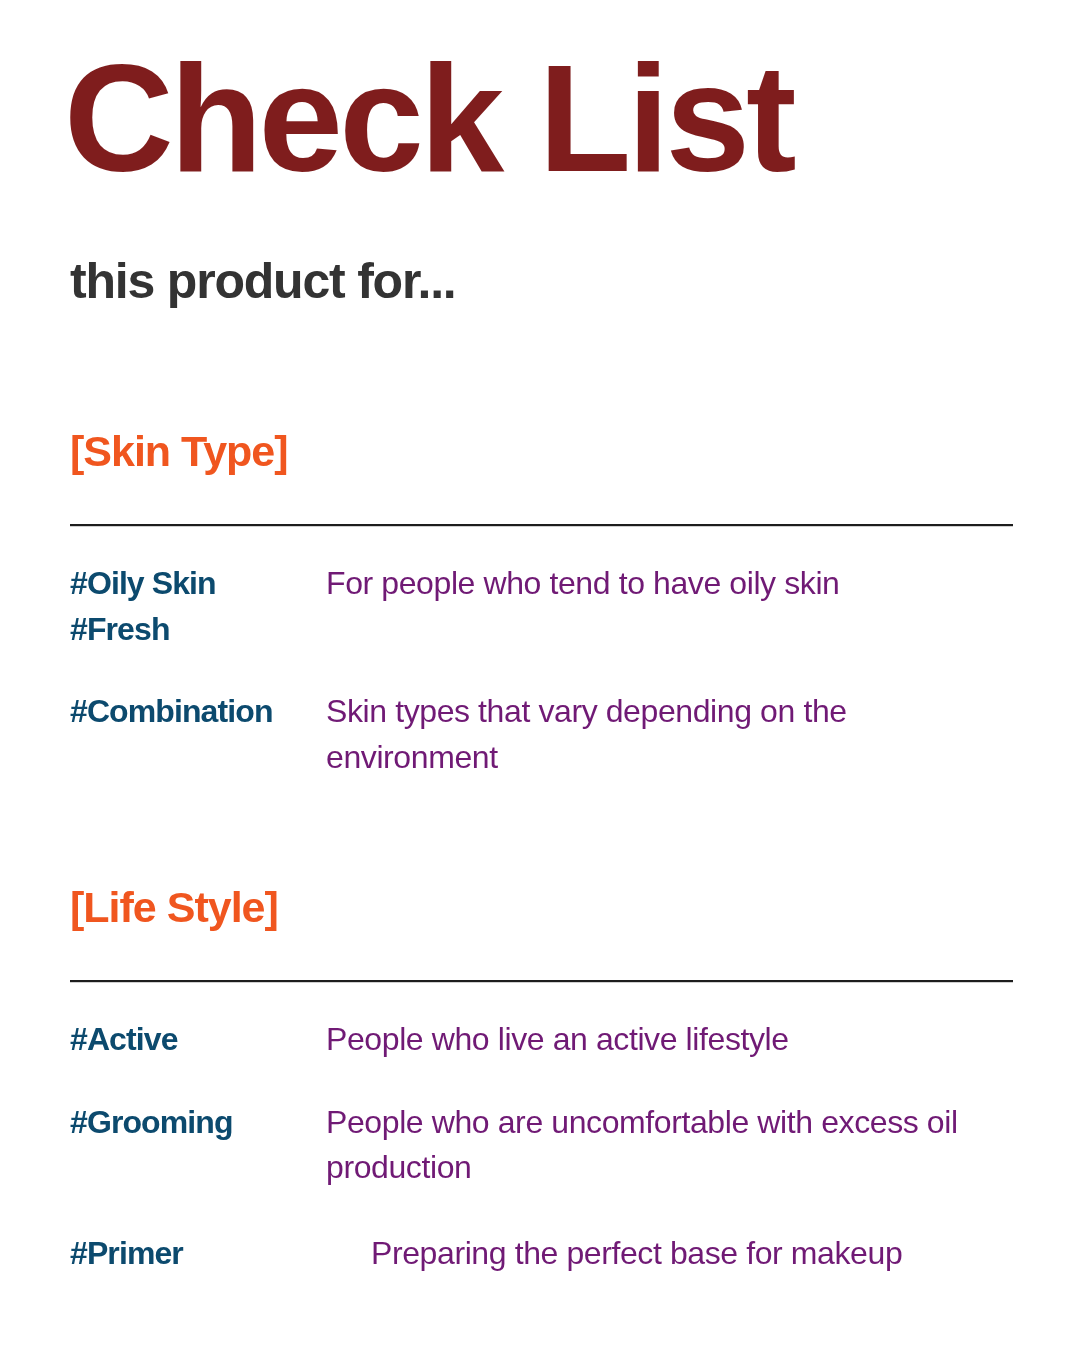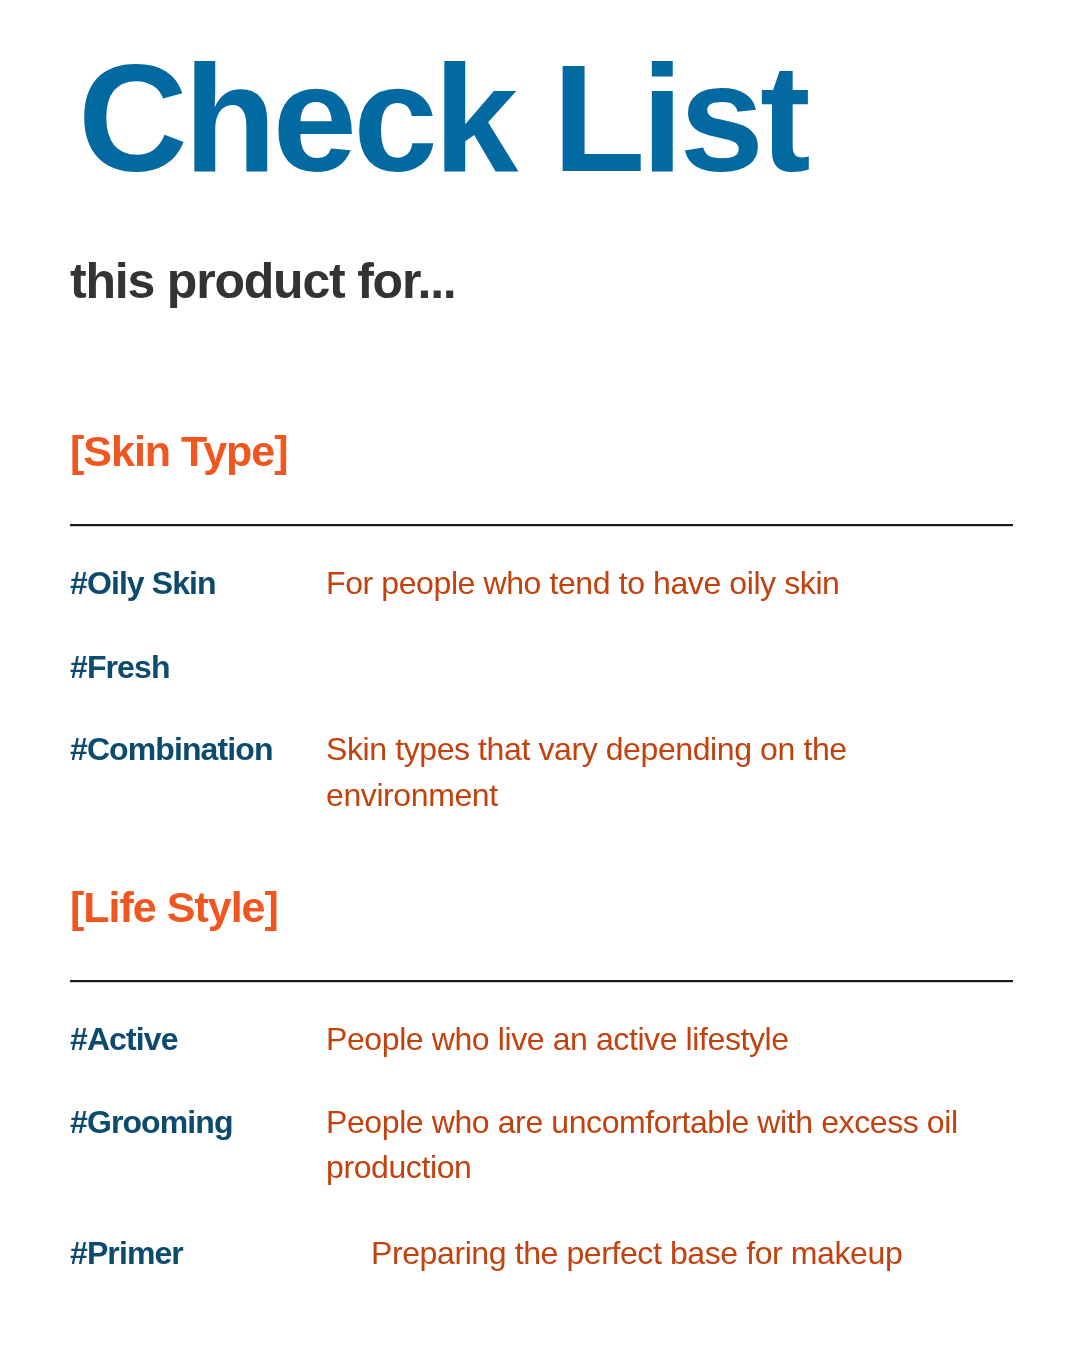--- a/index.html
+++ b/index.html
@@ -19,26 +19,26 @@
   .page {
     position:relative;
     width:1080px;
     height:1350px;
     background:#ffffff;
   }
 
   
   .title {
     position:absolute;
-    left:78px;
+    left:64px;
     top:42px;
     font-size:152px;
     font-weight:bold;
     letter-spacing:-4px;
-    color:#0369a1;
+    color:#7f1d1d;
     line-height:1.0;
     white-space:nowrap;
   }
 
   .subtitle {
     position:absolute;
     left:70px;
     top:249px;
     font-size:50px;
     font-weight:bold;
@@ -72,41 +72,41 @@
   
   .rows { margin-top:34px; }
 
   .row {
     display:flex;
     align-items:flex-start;
     margin-left:70px;
     margin-right:60px;
   }
   .row-oily       { margin-top:17px; }
-  .row-fresh      { margin-top:38px; }
+  .row-fresh      { }
   .row-combination{ margin-top:37px; }
   .row-active     { margin-top:21px; }
   .row-grooming   { margin-top:37px; }
   .row-primer     { margin-top:40px;gap:45px; }
 
   .tag {
     flex:0 0 256px;
     font-size:32px;
     font-weight:bold;
     color:#0c4a6e;
     letter-spacing:-0.9px;
     line-height:1.42;
     white-space:nowrap;
   }
 
   .desc {
     flex:1 1 auto;
     font-size:32px;
     font-weight:normal;
-    color:#c2410c;
+    color:#701a75;
     letter-spacing:-0.4px;
     line-height:1.42;
     max-width:700px;
   }
 </style>
 </head>
 <body>
 
 <div class="page">
 

